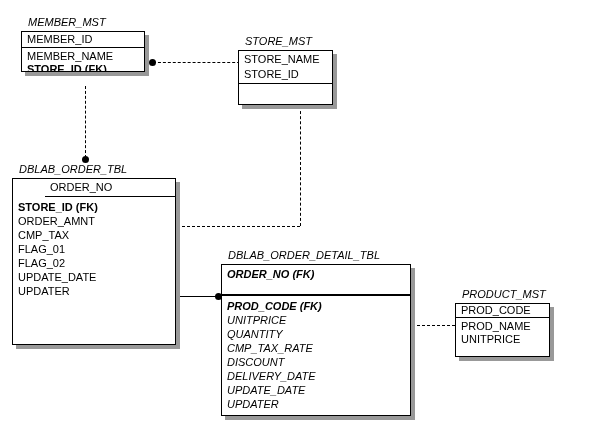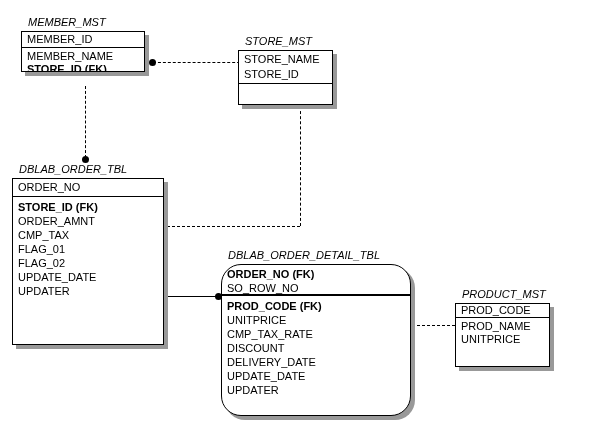--- a/index.html
+++ b/index.html
@@ -36,21 +36,21 @@
     font-style: italic;
   }
   .entity-box {
     position: relative;
     background: var(--background);
     border: 1px solid var(--border);
     box-shadow: 4px 4px 0 0 var(--shadow);
     width: 100%;
     overflow: hidden;
   }
-  .entity-box.rounded { border-radius: 20px; }
+  .entity-box.rounded { border-radius: 0; font-style: italic; }
   .sec.keys { border-bottom: 1px solid var(--border); }
   .entity-box.rounded .sec.keys { border-bottom-width: 2px; }
   .row {
     font-size: 11px;
     line-height: 13px;
     padding-left: 5px;
     white-space: nowrap;
     color: var(--text);
   }
   .entity.roomy .row { line-height: 14px; }
@@ -110,60 +110,60 @@
     <div class="entity-box" style="height:55px;">
       <div class="sec attrs">
         <div class="row">STORE_NAME</div>
       </div>
       <div class="sec keys" style="height:18px;">
         <div class="row" style="line-height:17px;">STORE_ID</div>
       </div>
     </div>
   </div>
 
-  <div class="entity roomy" style="left:12px; top:178px; width:152px;">
+  <div class="entity roomy" style="left:12px; top:178px; width:164px;">
     <div class="entity-title">DBLAB_ORDER_TBL</div>
     <div class="entity-box" style="height:167px;">
-      <div class="sec keys" style="height:18px;">
+      <div class="sec keys" style="height:18px;margin-left:32px;">
         <div class="row" style="line-height:17px;">ORDER_NO</div>
       </div>
       <div class="sec attrs">
         <div class="row bold">STORE_ID (FK)</div>
         <div class="row">ORDER_AMNT</div>
         <div class="row">CMP_TAX</div>
         <div class="row">FLAG_01</div>
         <div class="row">FLAG_02</div>
         <div class="row">UPDATE_DATE</div>
         <div class="row">UPDATER</div>
       </div>
     </div>
   </div>
 
   <div class="entity roomy" style="left:221px; top:264px; width:190px;">
     <div class="entity-title">DBLAB_ORDER_DETAIL_TBL</div>
     <div class="entity-box rounded" style="height:152px;">
       <div class="sec keys" style="height:31px; padding-top:2px;">
         <div class="row bold">ORDER_NO (FK)</div>
-        <div class="row">SO_ROW_NO</div>
       </div>
       <div class="sec attrs">
         <div class="row bold">PROD_CODE (FK)</div>
         <div class="row">UNITPRICE</div>
+        <div class="row">QUANTITY</div>
         <div class="row">CMP_TAX_RATE</div>
         <div class="row">DISCOUNT</div>
         <div class="row">DELIVERY_DATE</div>
         <div class="row">UPDATE_DATE</div>
         <div class="row">UPDATER</div>
       </div>
     </div>
   </div>
 
   <div class="entity" style="left:455px; top:303px; width:95px;">
     <div class="entity-title">PRODUCT_MST</div>
-    <div class="entity-box" style="height:64px;">
+    <div class="entity-box" style="height:54px;">
       <div class="sec keys" style="height:14px;">
         <div class="row" style="line-height:13px;">PROD_CODE</div>
       </div>
       <div class="sec attrs">
         <div class="row">PROD_NAME</div>
         <div class="row">UNITPRICE</div>
       </div>
     </div>
   </div>
 

